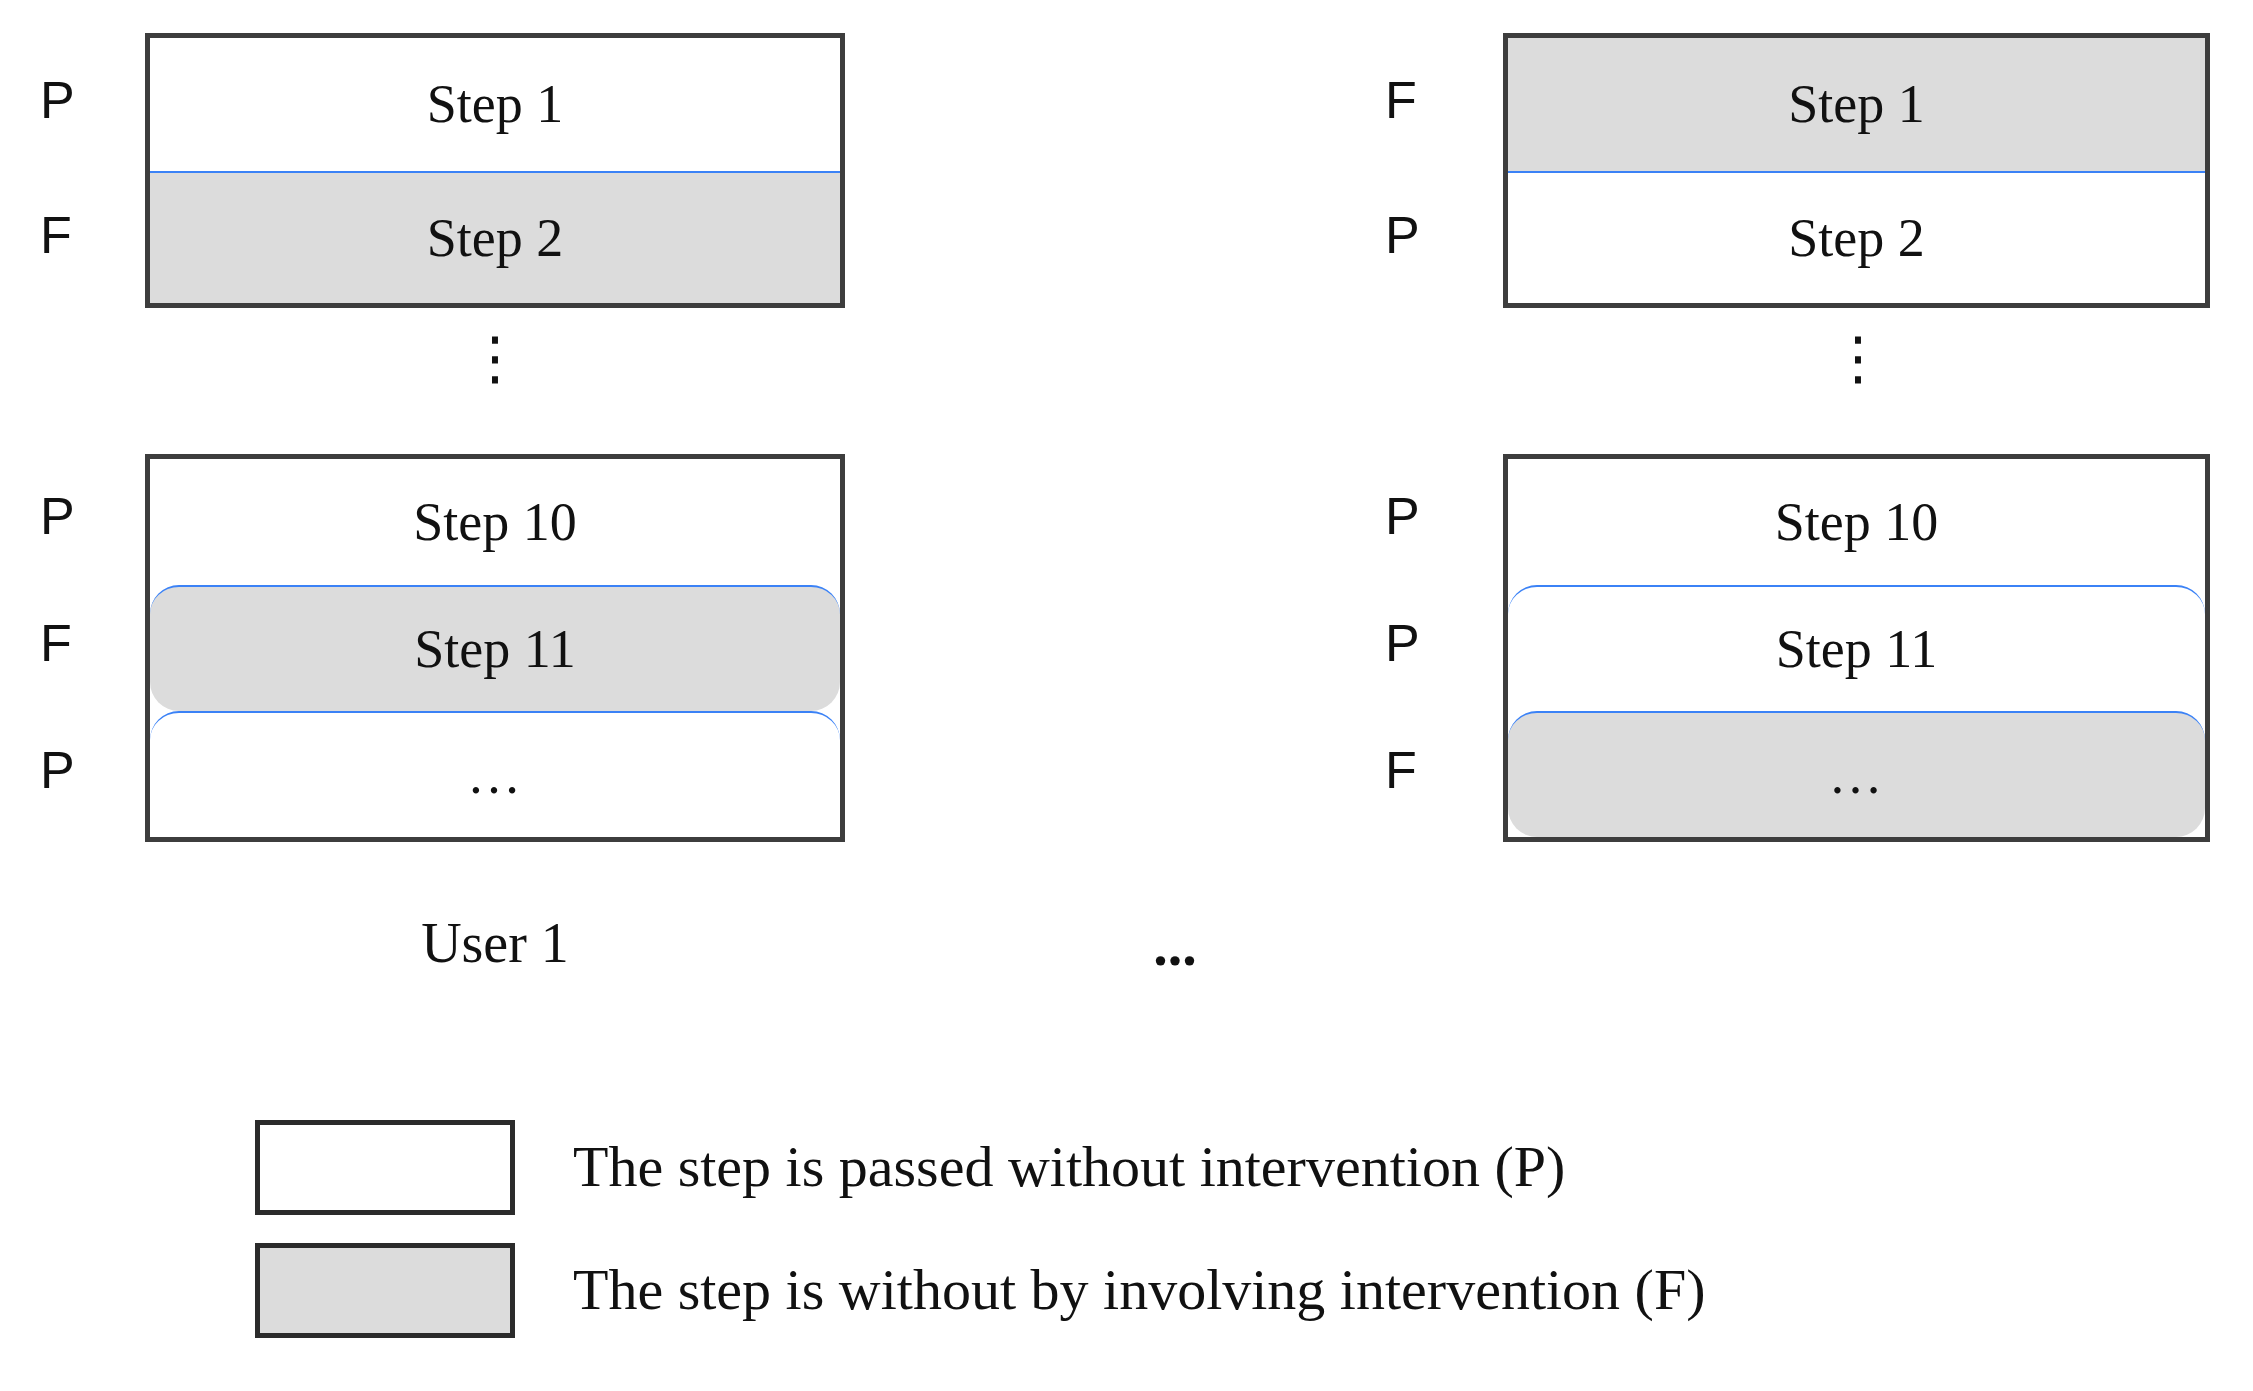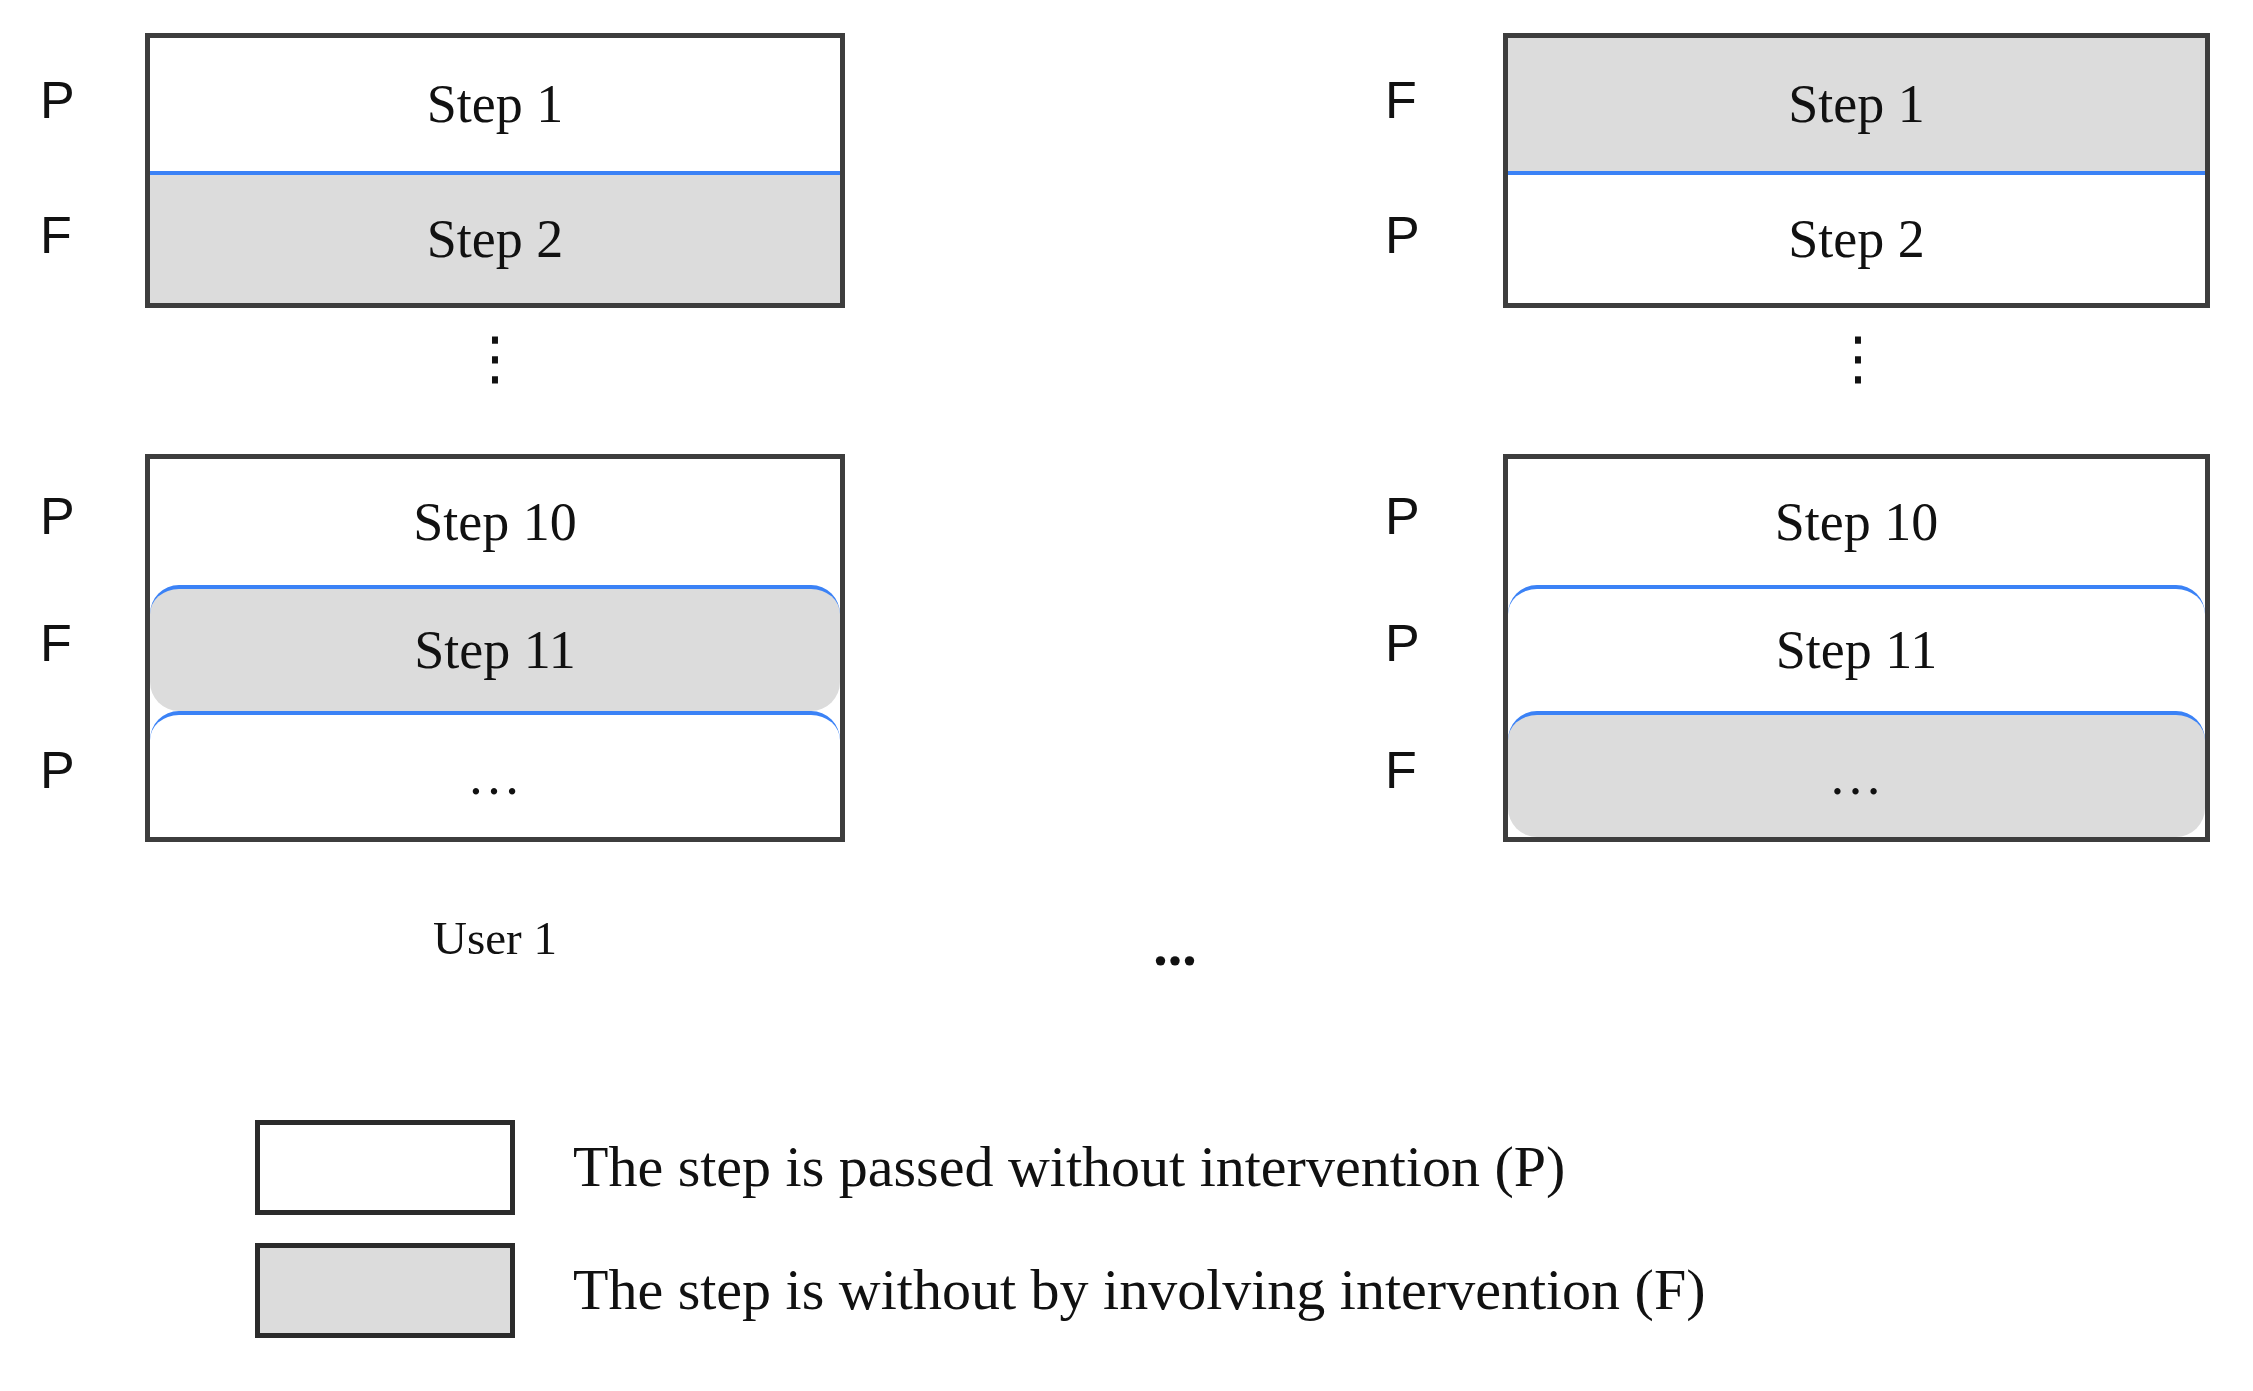--- a/index.html
+++ b/index.html
@@ -48,21 +48,21 @@
   .step-row {
     position: relative;
     box-sizing: border-box;
     width: 100%;
     display: flex;
     align-items: center;
     justify-content: center;
     background: #ffffff;
   }
   .step-row + .step-row {
-    border-top: 4px solid #3b82f6;
+    border-top: 2px solid #3b82f6;
   }
   .step-row.filled { background: #dcdcdc; }
 
   .block-top .step-row    { height: 132.5px; }
   .block-bottom .step-row { height: 126px; border-radius: 29px; }
 
   .step-label {
     font-family: "Liberation Serif", "DejaVu Serif", serif;
     font-size: 54px;
     line-height: 1;
@@ -100,21 +100,21 @@
   .user-column.left  .v-ellipsis { left: 415px; }
   .user-column.right .v-ellipsis { left: 420px; }
 
   
   .user-caption {
     position: absolute;
     top: 915px;
     width: 700px;
     text-align: center;
     font-family: "Liberation Serif", "DejaVu Serif", serif;
-    font-size: 47px;
+    font-size: 56px;
     line-height: 1;
     color: #111111;
   }
   .user-column.left  .user-caption { left: 145px; }
   .user-column.right .user-caption { left: 145px; width: 707px; }
 
   
   .mid-ellipsis {
     position: absolute;
     left: 1030px;

